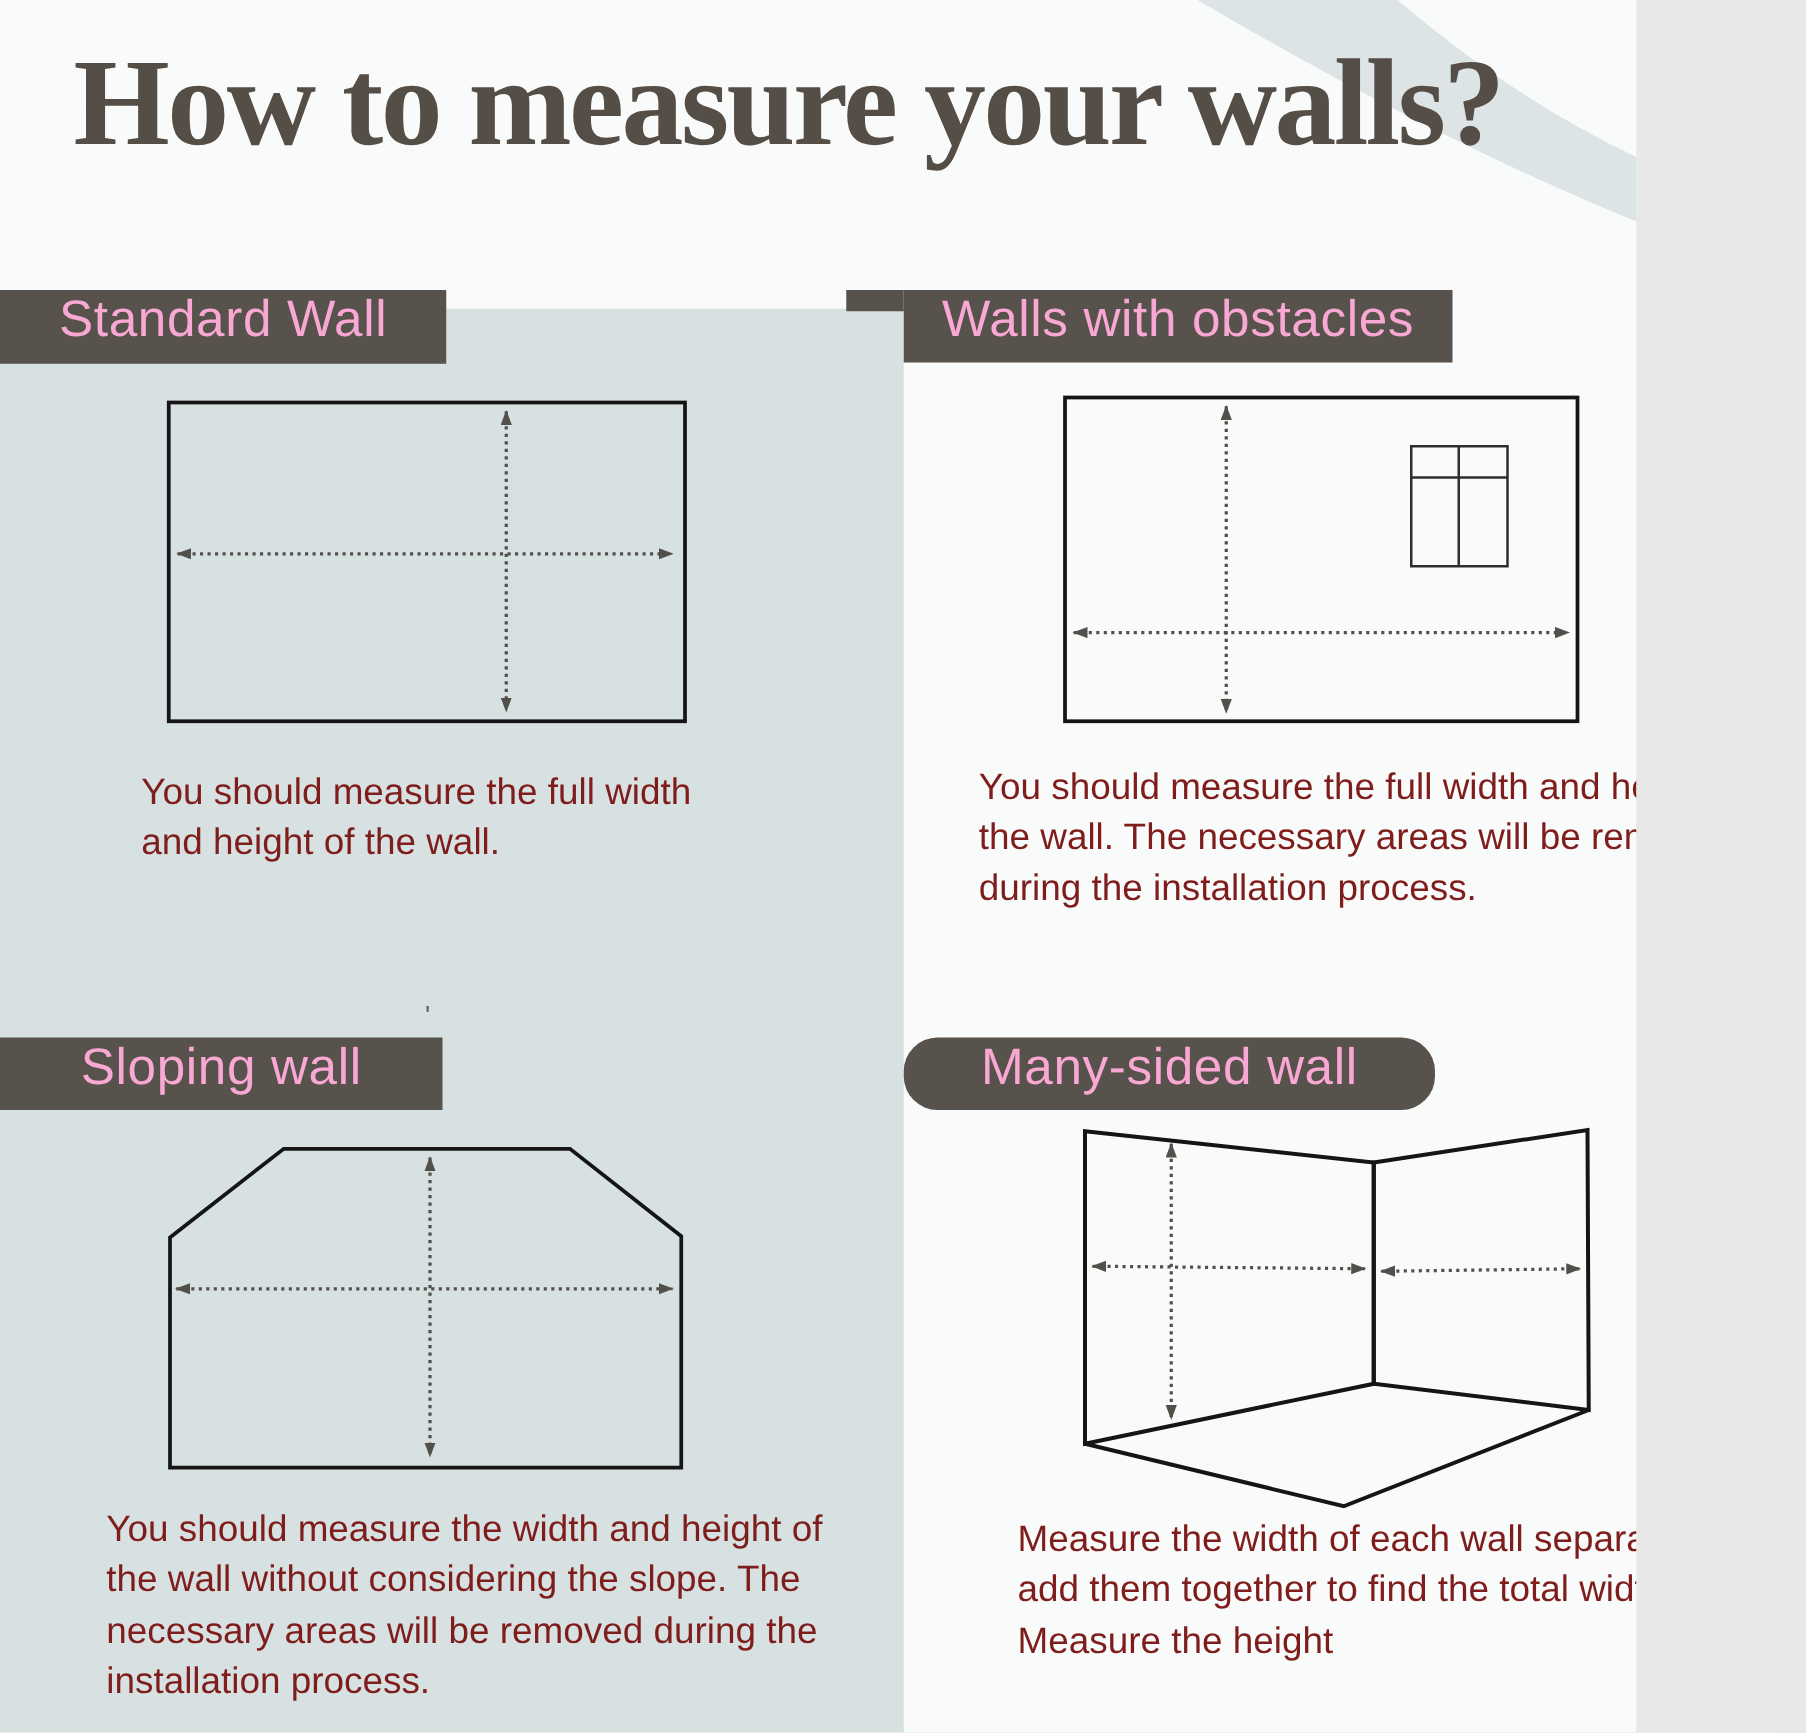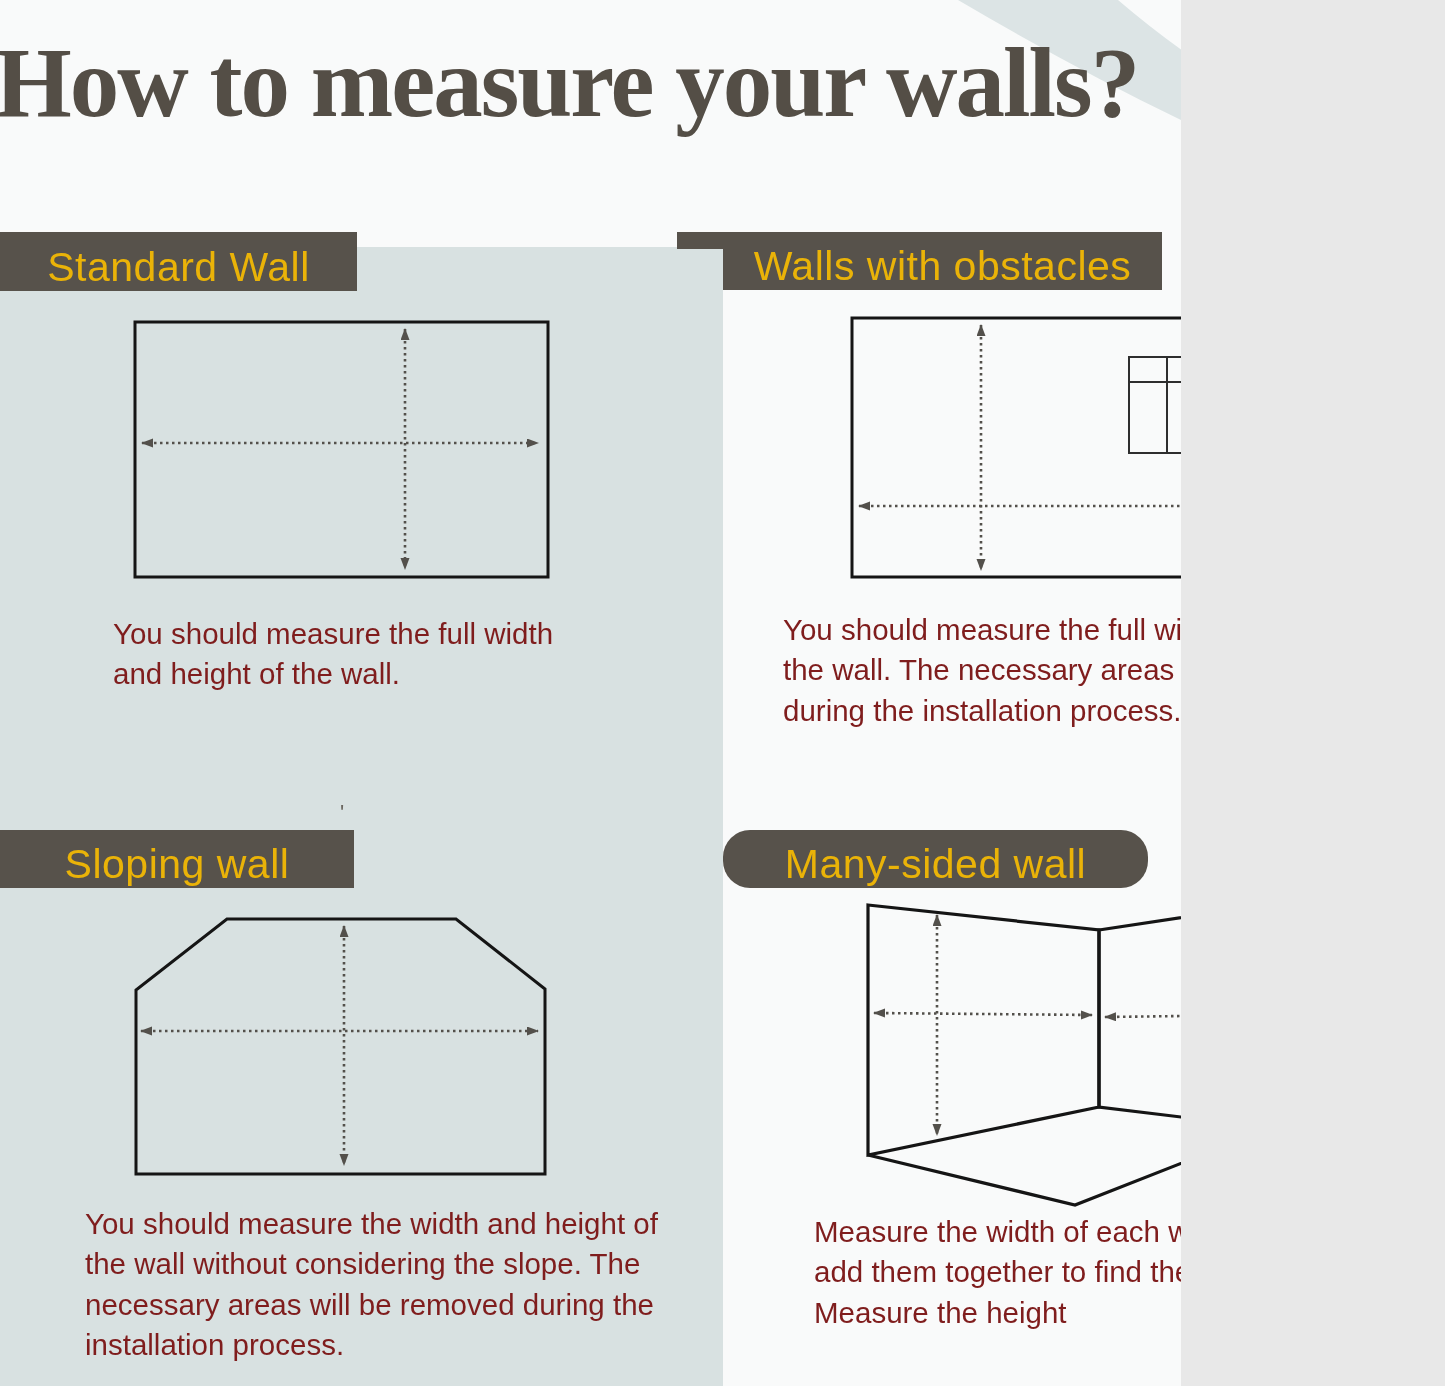--- a/index.html
+++ b/index.html
@@ -1,18 +1,18 @@
 <!DOCTYPE html>
 <html><head>
 <meta charset="utf-8">
 <style>
   html,body{margin:0;padding:0;background:#e8e8e8;}
   .page{
     position:relative;
-    width:1181px;height:1386px;
+    width:1309px;height:1386px;
     background:#f9fafa;
     overflow:hidden;
     font-family:"Liberation Sans",sans-serif;
   }
   .ribbon{position:absolute;top:0;left:0;z-index:0;}
   .page-title{
     position:absolute;
     top:26px;left:-24px;width:100%;
     text-align:center;
     font-family:"Liberation Serif",serif;
@@ -25,22 +25,22 @@
   }
   .left-panel{
     position:absolute;
     left:0;top:247px;width:723px;height:1139px;
     background:#d8e1e1;
     z-index:1;
   }
   .banner{
     position:absolute;
     background:#57524b;
-    color:#eab308;
-    display:flex;align-items:flex-end;justify-content:center;
+    color:#f9a8d4;
+    display:flex;align-items:flex-start;justify-content:center;
     font-size:41px;
     z-index:3;
     letter-spacing:0.5px;
   }
   .banner-standard{left:0;top:232px;width:357px;height:59px;}
   .banner-obstacles{left:723px;top:232px;width:439px;height:58px;}
   .banner-step{
     position:absolute;left:677px;top:232px;width:46px;height:17px;
     background:#57524b;z-index:3;
   }

